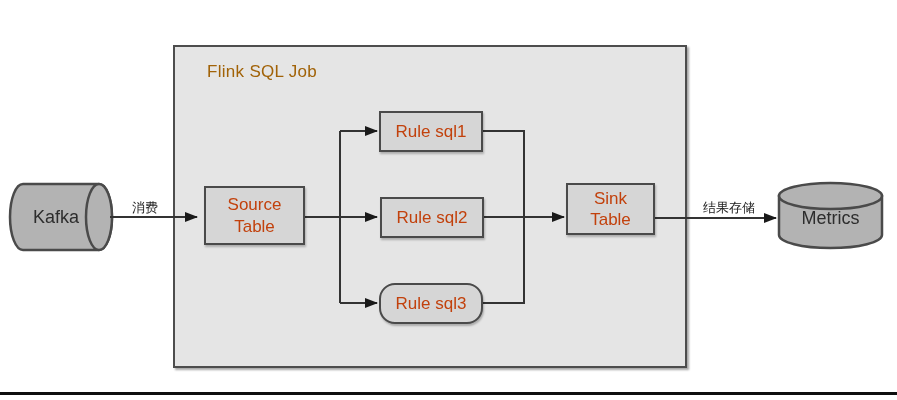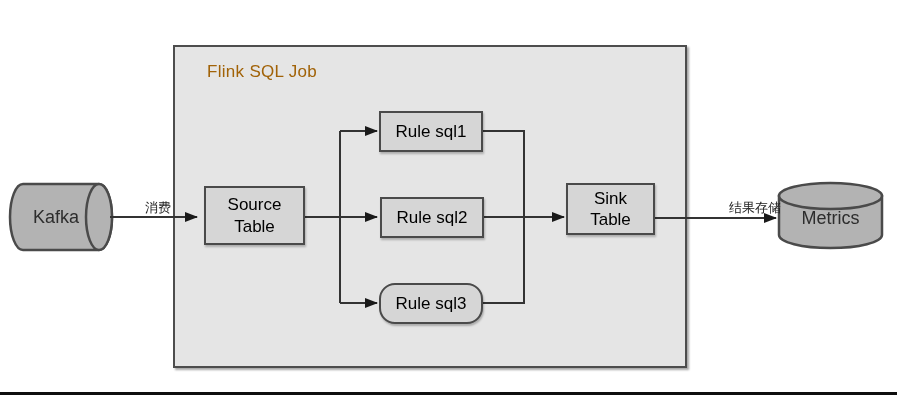--- a/index.html
+++ b/index.html
@@ -50,21 +50,21 @@
     position: absolute;
     box-sizing: border-box;
     background: #d6d6d6;
     border: 2px solid #4a4a4a;
     box-shadow: 1px 2px 2px rgba(0,0,0,0.25);
     display: flex;
     align-items: center;
     justify-content: center;
     text-align: center;
     font-size: 17px;
-    color: #000000;
+    color: #c2410c;
     line-height: 1.25;
     z-index: 3;
     white-space: pre-line;
   }
   .node-source { left: 204px; top: 186px; width: 101px; height: 59px; }
   .node-rule1  { left: 379px; top: 111px; width: 104px; height: 41px; }
   .node-rule2  { left: 380px; top: 197px; width: 104px; height: 41px; }
   .node-rule3  { left: 379px; top: 283px; width: 104px; height: 41px; border-radius: 16px; }
   .node-sink   { left: 566px; top: 183px; width: 89px;  height: 52px; }
   
@@ -78,24 +78,24 @@
     z-index: 3;
   }
   .cyl-label-kafka   { left: 10px;  top: 184px; width: 92px;  height: 66px; }
   .cyl-label-metrics { left: 779px; top: 192px; width: 103px; height: 52px; }
   
   .edge-label {
     position: absolute;
     font-size: 13px;
     color: #222222;
     z-index: 3;
-    text-align: right;
+    text-align: center;
   }
   .edge-label-consume { left: 119px; top: 199px; width: 52px; }
-  .edge-label-store   { left: 701px; top: 199px; width: 56px; margin-left: 24px; }
+  .edge-label-store   { left: 701px; top: 199px; width: 56px; }
   
   .bottom-rule {
     position: absolute;
     left: 0;
     top: 392px;
     width: 897px;
     height: 3px;
     background: #0e0e0e;
     z-index: 4;
   }

